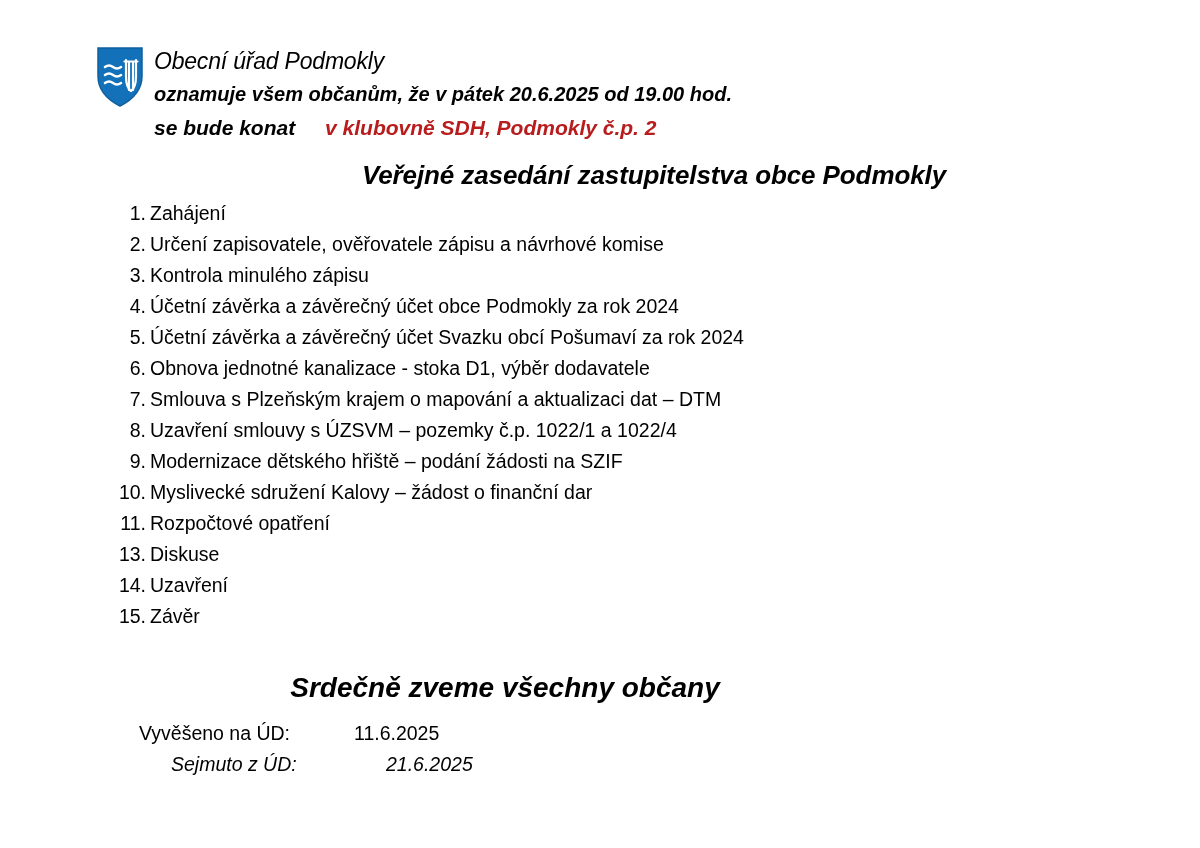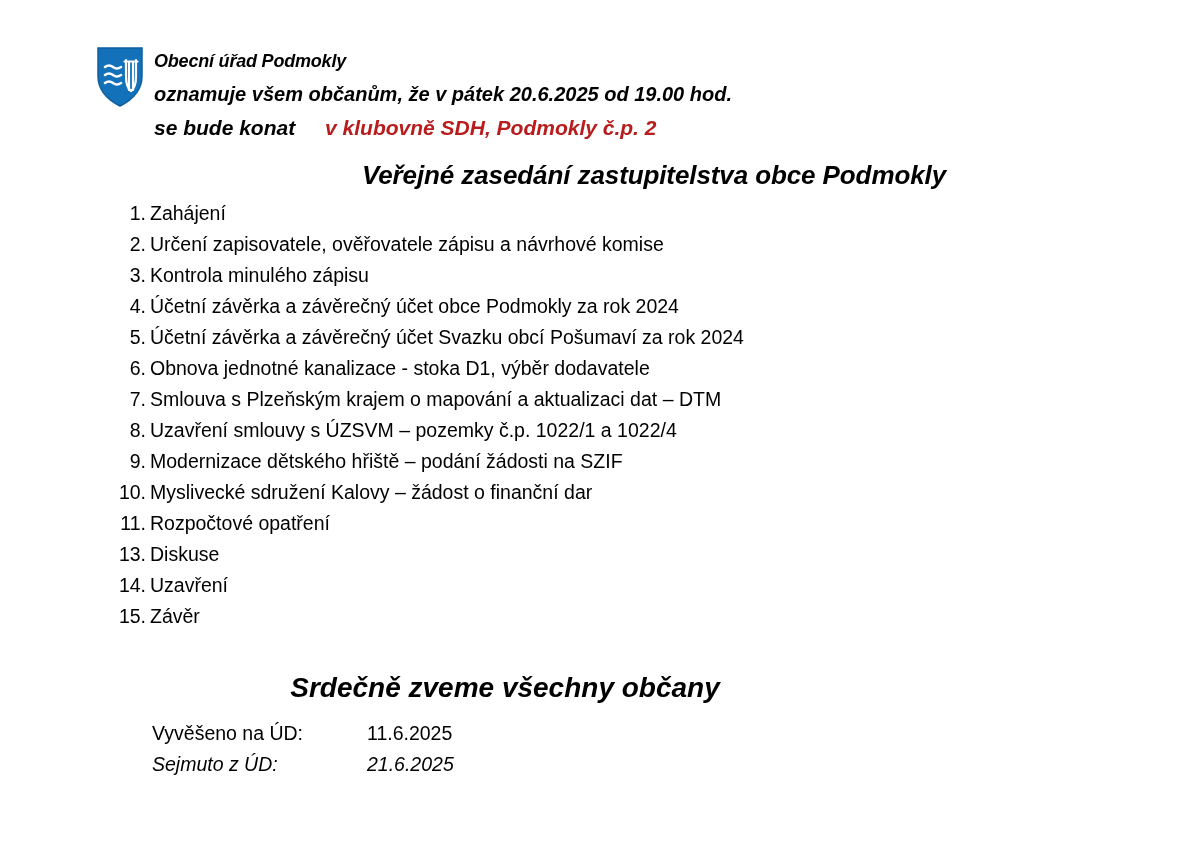--- a/index.html
+++ b/index.html
@@ -41,22 +41,22 @@
     flex: 0 0 48px;
     margin-top: 2px;
   }
   .crest svg { display: block; }
 
   .header-lines {
     margin-left: 10px;
     flex: 1 1 auto;
   }
   .line-org {
-    font-size: 18px;
-    font-weight: bold;
+    font-size: 23px;
+    font-weight: normal;
     font-style: italic;
     line-height: 34px;
     letter-spacing: -0.2px;
     white-space: nowrap;
   }
   .line-notice {
     font-size: 20px;
     font-weight: bold;
     font-style: italic;
     line-height: 33px;
@@ -124,36 +124,37 @@
     padding-left: 20px;
     box-sizing: border-box;
     font-size: 28px;
     font-weight: bold;
     font-style: italic;
   }
 
   
   .footer {
     position: absolute;
-    left: 152px;
+    left: 139px;
     top: 722px;
   }
   .footer-row {
     display: flex;
     align-items: baseline;
     height: 31px;
     font-size: 19.5px;
   }
   .footer-label {
     width: 215px;
     flex: 0 0 215px;
     white-space: nowrap;
   }
   .footer-label.italic {
     font-style: italic;
+    margin-left: 32px;
   }
   .footer-value {
     white-space: nowrap;
   }
   .footer-value.italic {
     font-style: italic;
   }
 </style>
 </head>
 <body>

